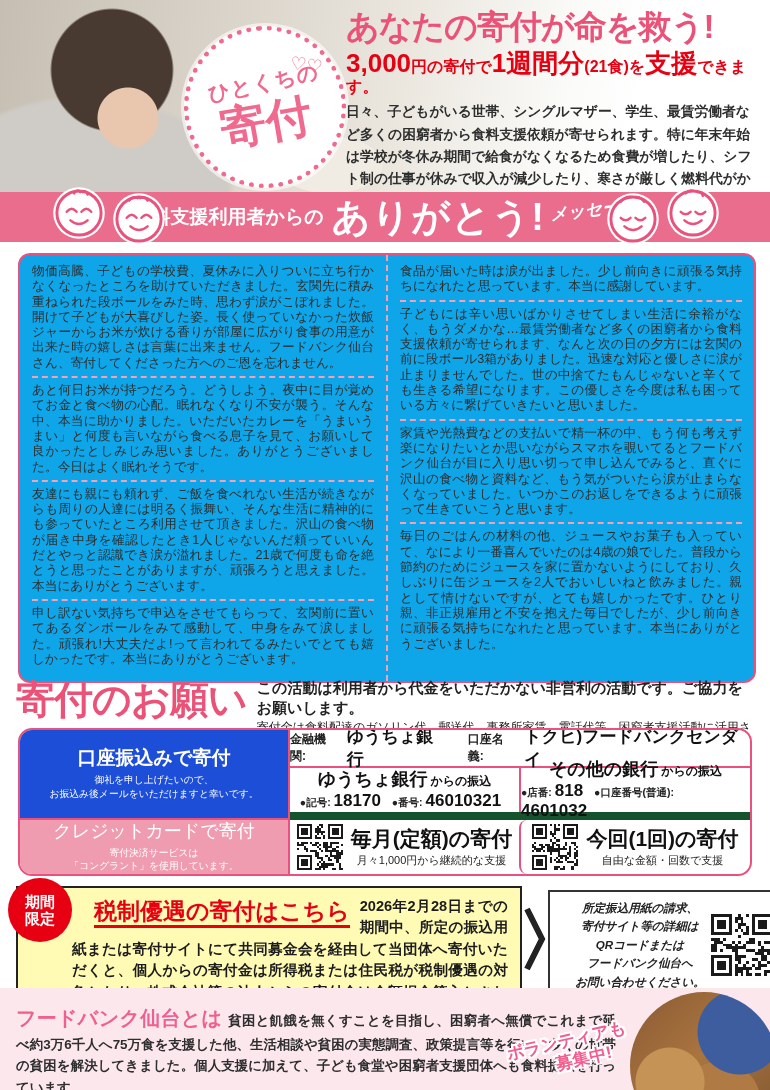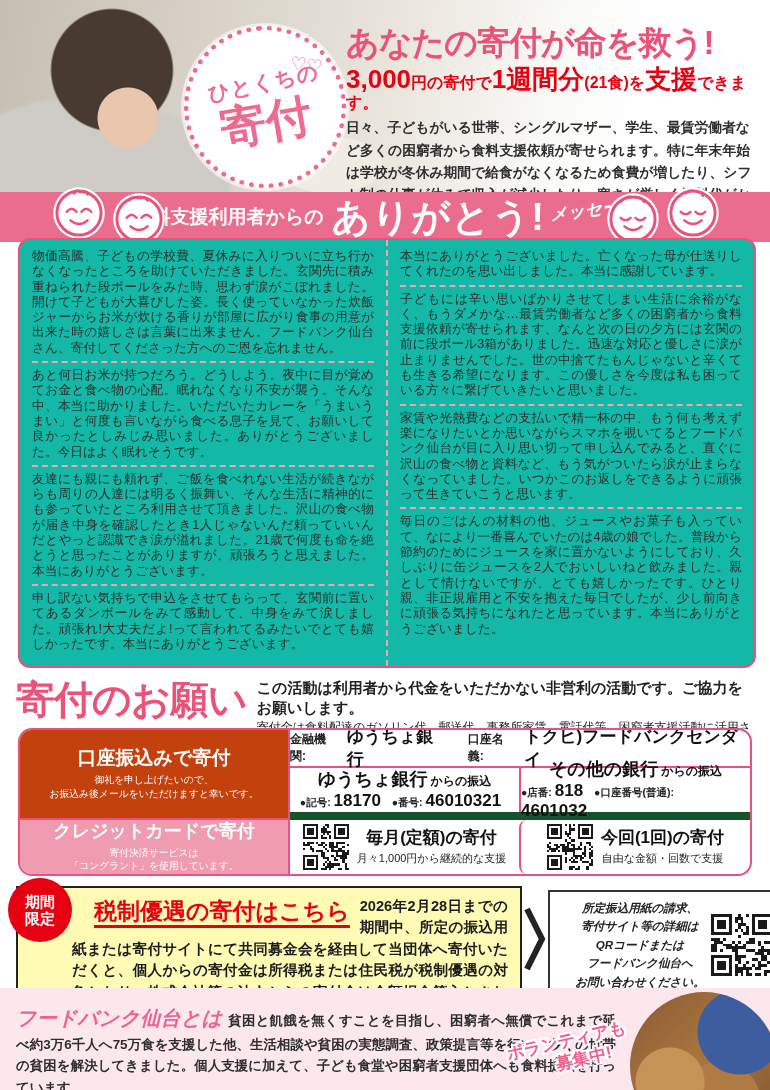--- a/index.html
+++ b/index.html
@@ -17,98 +17,98 @@
       radial-gradient(circle at 112px 70px, #483a31 0 60px, rgba(72,58,49,0) 62px),
       radial-gradient(ellipse 150px 95px at 85px 190px, #cfccc7 0 95%, rgba(207,204,199,0) 100%),
       linear-gradient(100deg,#c6beb2 0%,#d9d3c9 28%,#ebe7df 52%,#fafaf8 72%,#fff 82%);
   }
   .hero-badge{position:absolute;top:26px;left:184px;width:152px;height:152px;border-radius:50%;
     background:#fff;border:5px dotted #ef6a8e;display:flex;flex-direction:column;align-items:center;justify-content:center;
     transform:rotate(-4deg);box-shadow:0 0 0 3px rgba(255,255,255,.6);}
   .hero-badge .b1{color:#ef6a8e;font-size:21px;font-weight:bold;transform:rotate(-8deg);letter-spacing:1px;}
   .hero-badge .b2{color:#ef6a8e;font-size:46px;font-weight:bold;transform:rotate(-6deg);line-height:1;margin-top:2px;}
   .hero-badge .hearts{position:absolute;top:26px;right:16px;color:#ef6a8e;font-size:18px;transform:rotate(12deg);}
-  .hero-text{position:absolute;top:25px;left:346px;width:416px;}
+  .hero-text{position:absolute;top:9px;left:346px;width:416px;}
   .hero-title{color:#ea5278;font-size:33px;font-weight:900;letter-spacing:-1px;line-height:1.1;margin:0;}
   .hero-sub{color:#e60012;font-weight:900;margin:4px 0 6px 0;line-height:1.1;}
   .hero-sub .big{font-size:26px;text-align:center;}
   .hero-sub .sml{font-size:16px;}
   .hero-body{font-size:13.8px;line-height:1.6;font-weight:600;color:#2e2e2e;margin:0;}
   
   .band{position:absolute;top:192px;left:0;width:770px;height:50px;background:#ea6d8e;
     display:flex;align-items:center;justify-content:center;}
   .band .prefix{color:#fff;font-size:19px;font-weight:bold;margin-right:8px;}
   .band .main{color:#fff;font-size:38px;font-weight:900;letter-spacing:1px;line-height:1;}
   .band .suffix{color:#fff;font-size:17px;font-weight:bold;font-style:italic;display:inline-block;
     transform:rotate(-7deg) translateY(-8px);margin-left:6px;}
   .face{position:absolute;width:54px;height:54px;}
   .face svg{width:100%;height:100%;}
   
-  .thanks-box{position:absolute;top:238px;left:18px;width:734px;height:426px;background:#14b8a6;
+  .thanks-box{position:absolute;top:253px;left:18px;width:734px;height:426px;background:#0ea5e9;
     border:2.5px solid #e8527d;border-radius:12px;overflow:hidden;display:flex;}
   .tcol{flex:1;padding:9px 12px;overflow:hidden;}
   .tcol + .tcol{border-left:2px dashed #f4a0b5;}
   .msg{font-size:12.7px;line-height:15.3px;margin:0;color:#2e2e2e;text-align:justify;}
   .dash-sep{border-top:2px dashed #f4a0b5;margin:5px 0;height:0;}
   
   .don-head{position:absolute;top:678px;left:16px;width:740px;display:flex;align-items:flex-start;}
   .don-title{color:#ea5278;font-size:39px;font-weight:900;letter-spacing:-1px;line-height:1;margin:2px 10px 16px 0;white-space:nowrap;}
   .don-lead{flex:1;}
   .don-lead .lb{font-size:15px;font-weight:bold;color:#222;line-height:1.35;}
   .don-lead .ls{font-size:12px;color:#222;line-height:1.45;}
   
   .dtable{position:absolute;top:728px;left:18px;width:734px;height:148px;border:2.5px solid #e8527d;
     border-radius:14px;overflow:hidden;display:grid;grid-template-columns:270px 1fr;
     grid-template-rows:38px 52px 1fr;background:#fff;box-sizing:border-box;}
   .cell{box-sizing:border-box;}
-  .cell-transfer{grid-column:1;grid-row:1/3;background:#c2410c;border-right:2px solid #e8527d;border-bottom:2px solid #e8527d;
+  .cell-transfer{grid-column:1;grid-row:1/3;background:#1d4ed8;border-right:2px solid #e8527d;border-bottom:2px solid #e8527d;
     display:flex;flex-direction:column;align-items:center;justify-content:center;color:#fff;text-align:center;}
   .cell-transfer .t{font-size:19px;font-weight:900;line-height:1.2;}
   .cell-transfer .n{font-size:9.8px;line-height:1.45;margin-top:3px;}
   .cell-creditlabel{grid-column:1;grid-row:3;background:#f09cb0;border-right:2px solid #e8527d;
     display:flex;flex-direction:column;align-items:center;justify-content:center;color:#fff;text-align:center;}
-  .cell-creditlabel .t{font-size:18px;font-weight:700;line-height:1.2;}
+  .cell-creditlabel .t{font-size:18px;font-weight:400;line-height:1.2;}
   .cell-creditlabel .n{font-size:9.8px;line-height:1.4;margin-top:3px;}
   .cell-finhead{grid-column:2;grid-row:1;border-bottom:2px solid #e8527d;display:flex;align-items:center;justify-content:center;gap:6px;}
   .fin-label{font-size:12px;font-weight:bold;color:#222;}
   .fin-value{font-size:17px;font-weight:900;color:#111;}
   .cell-banks{grid-column:2;grid-row:2;display:flex;border-bottom:8px solid #14532d;}
   .bank-half{flex:1;display:flex;flex-direction:column;align-items:center;justify-content:center;}
   .bank-half + .bank-half{border-left:2px solid #e8527d;}
   .bank-title{font-size:18px;font-weight:900;color:#111;line-height:1.15;}
   .bank-title .sfx{font-size:12px;font-weight:bold;margin-left:3px;}
   .bank-fields{font-size:10.5px;font-weight:bold;color:#222;margin-top:2px;}
   .bank-fields .val{font-size:17px;font-weight:900;color:#111;margin-right:8px;}
   .cell-credits{grid-column:2;grid-row:3;display:flex;}
   .credit-half{flex:1;display:flex;align-items:center;justify-content:center;gap:8px;}
   .credit-half + .credit-half{border-left:2px solid #e8527d;border-radius:8px;}
   .qr{width:46px;height:46px;background:#fff;}
   .qr svg{width:100%;height:100%;display:block;}
   .credit-txt{text-align:center;}
-  .credit-txt .t{font-size:17px;font-weight:900;color:#111;line-height:1.2;}
+  .credit-txt .t{font-size:21px;font-weight:900;color:#111;line-height:1.2;}
   .credit-txt .s{font-size:11px;color:#222;margin-top:2px;}
   
   .taxbox{position:absolute;top:886px;left:16px;width:506px;height:118px;background:#fffbb4;
     border:2.5px solid #222;box-sizing:border-box;padding:8px 12px 8px 54px;}
   .tax-badge{position:absolute;top:878px;left:8px;width:64px;height:64px;border-radius:50%;background:#e60012;
     color:#fff;display:flex;flex-direction:column;align-items:center;justify-content:center;
     font-size:15px;font-weight:900;line-height:1.15;z-index:3;}
   .tax-title{float:left;color:#e60012;font-size:23px;font-weight:900;border-bottom:3px solid #e60012;
     padding-bottom:1px;margin:2px 10px 4px 22px;line-height:1.15;}
   .tax-body{font-size:14.6px;line-height:1.47;font-weight:600;color:#1c1c1c;text-align:justify;}
   .tax-body b{font-weight:900;}
   .tax-arrow{position:absolute;top:906px;left:524px;}
   .taxinfo{position:absolute;top:890px;left:548px;width:252px;height:110px;background:#fff;border:2px solid #333;
     box-sizing:border-box;display:flex;align-items:center;justify-content:center;gap:6px;padding:4px;font-style:italic;}
   .taxinfo .lines{font-size:11.6px;font-weight:bold;color:#222;line-height:1.6;text-align:center;}
   .taxinfo .qr{width:62px;height:62px;}
   
   .footer{position:absolute;top:988px;left:0;width:770px;height:102px;background:#fbe7ec;}
   .footer-text{position:absolute;top:14px;left:16px;width:600px;font-size:13.4px;line-height:1.6;font-weight:600;color:#2e2e2e;margin:0;text-align:justify;}
-  .footer-text .fh{color:#ef5f8f;font-size:20px;font-weight:900;margin-right:6px;font-style:italic;}
+  .footer-text .fh{color:#ef5f8f;font-size:20px;font-weight:900;margin-right:6px;}
   .vol-photo{position:absolute;top:4px;right:-8px;width:148px;height:148px;border-radius:50%;overflow:hidden;
     background:
       radial-gradient(circle at 110px 40px, #3d5d9e 0 42px, rgba(61,93,158,0) 43px),
       radial-gradient(circle at 40px 90px, #c69356 0 34px, rgba(198,147,86,0) 35px),
       radial-gradient(circle at 90px 110px, #b07a45 0 40px, rgba(176,122,69,0) 41px),
       linear-gradient(135deg,#8a5a33 0%,#a9743f 45%,#7d5530 100%);}
   .vol-note{position:absolute;top:42px;right:140px;transform:rotate(-13deg);color:#f25f8f;font-size:17px;font-weight:900;
     line-height:1.25;text-align:center;white-space:nowrap;
     text-shadow:-2px -2px 0 #fff,2px -2px 0 #fff,-2px 2px 0 #fff,2px 2px 0 #fff,0 2px 0 #fff,2px 0 0 #fff,0 -2px 0 #fff,-2px 0 0 #fff;}
   .vol-note .l2{margin-left:26px;}
@@ -171,21 +171,21 @@
   <div class="tcol">
     <p class="msg">物価高騰、子どもの学校費、夏休みに入りついに立ち行かなくなったところを助けていただきました。玄関先に積み重ねられた段ボールをみた時、思わず涙がこぼれました。開けて子どもが大喜びした姿。長く使っていなかった炊飯ジャーからお米が炊ける香りが部屋に広がり食事の用意が出来た時の嬉しさは言葉に出来ません。フードバンク仙台さん、寄付してくださった方へのご恩を忘れません。</p>
     <div class="dash-sep"></div>
     <p class="msg">あと何日お米が持つだろう。どうしよう。夜中に目が覚めてお金と食べ物の心配。眠れなくなり不安が襲う。そんな中、本当に助かりました。いただいたカレーを「うまいうまい」と何度も言いながら食べる息子を見て、お願いして良かったとしみじみ思いました。ありがとうございました。今日はよく眠れそうです。</p>
     <div class="dash-sep"></div>
     <p class="msg">友達にも親にも頼れず、ご飯を食べれない生活が続きながらも周りの人達には明るく振舞い、そんな生活に精神的にも参っていたところ利用させて頂きました。沢山の食べ物が届き中身を確認したとき1人じゃないんだ頼っていいんだとやっと認識でき涙が溢れました。21歳で何度も命を絶とうと思ったことがありますが、頑張ろうと思えました。本当にありがとうございます。</p>
     <div class="dash-sep"></div>
     <p class="msg">申し訳ない気持ちで申込をさせてもらって、玄関前に置いてあるダンボールをみて感動して、中身をみて涙しました。頑張れ!大丈夫だよ!って言われてるみたいでとても嬉しかったです。本当にありがとうございます。</p>
   </div>
   <div class="tcol">
-    <p class="msg">本当にありがとうございました。亡くなった母が仕送りしてくれたのを思い出しました。本当に感謝しています。</p>
+    <p class="msg">食品が届いた時は涙が出ました。少し前向きに頑張る気持ちになれたと思っています。本当に感謝しています。</p>
     <div class="dash-sep"></div>
     <p class="msg">子どもには辛い思いばかりさせてしまい生活に余裕がなく、もうダメかな…最賃労働者など多くの困窮者から食料支援依頼が寄せられます、なんと次の日の夕方には玄関の前に段ボール3箱がありました。迅速な対応と優しさに涙が止まりませんでした。世の中捨てたもんじゃないと辛くても生きる希望になります。この優しさを今度は私も困っている方々に繋げていきたいと思いました。</p>
     <div class="dash-sep"></div>
     <p class="msg">家賃や光熱費などの支払いで精一杯の中、もう何も考えず楽になりたいとか思いながらスマホを覗いてるとフードバンク仙台が目に入り思い切って申し込んでみると、直ぐに沢山の食べ物と資料など、もう気がついたら涙が止まらなくなっていました。いつかこのお返しをできるように頑張って生きていこうと思います。</p>
     <div class="dash-sep"></div>
     <p class="msg">毎日のごはんの材料の他、ジュースやお菓子も入っていて、なにより一番喜んでいたのは4歳の娘でした。普段から節約のためにジュースを家に置かないようにしており、久しぶりに缶ジュースを2人でおいしいねと飲みました。親として情けないですが、とても嬉しかったです。ひとり親、非正規雇用と不安を抱えた毎日でしたが、少し前向きに頑張る気持ちになれたと思っています。本当にありがとうございました。</p>
   </div>
 </div>
 
 <div class="don-head">

